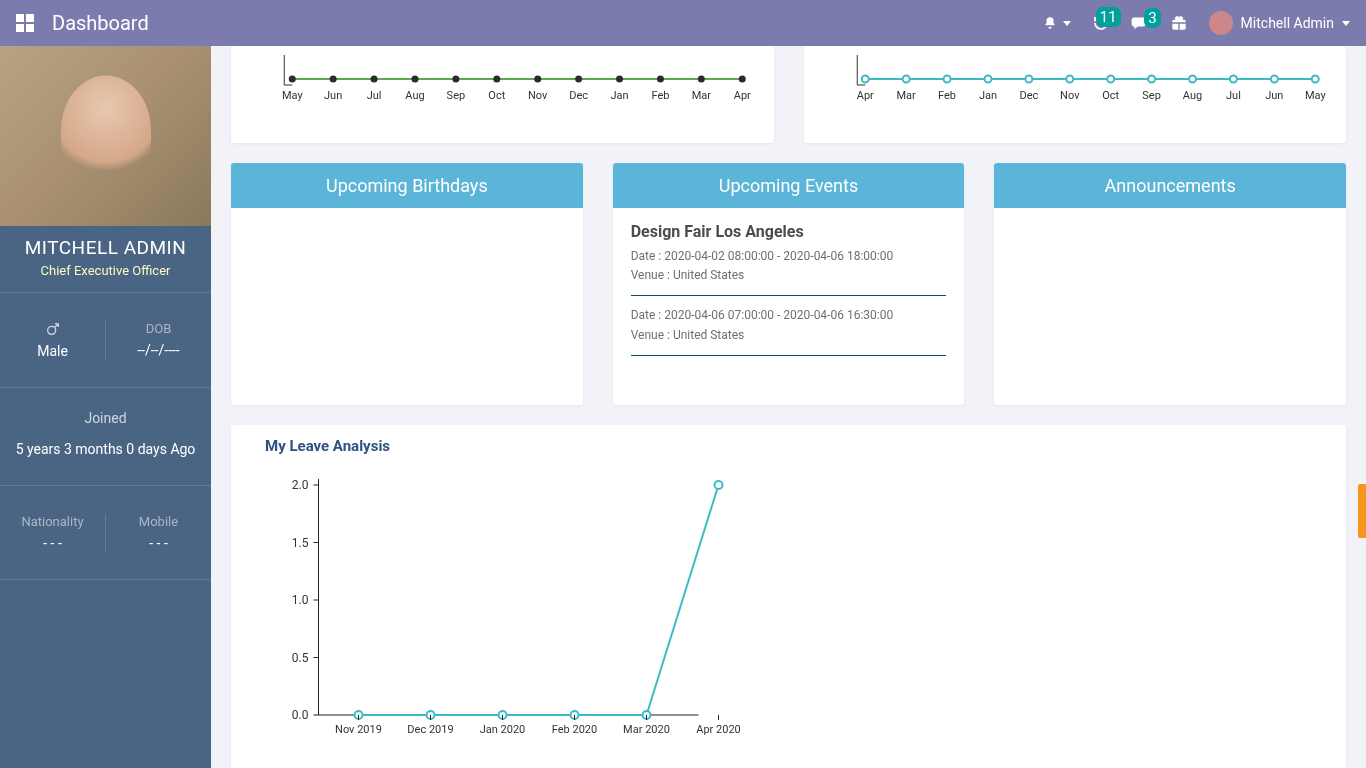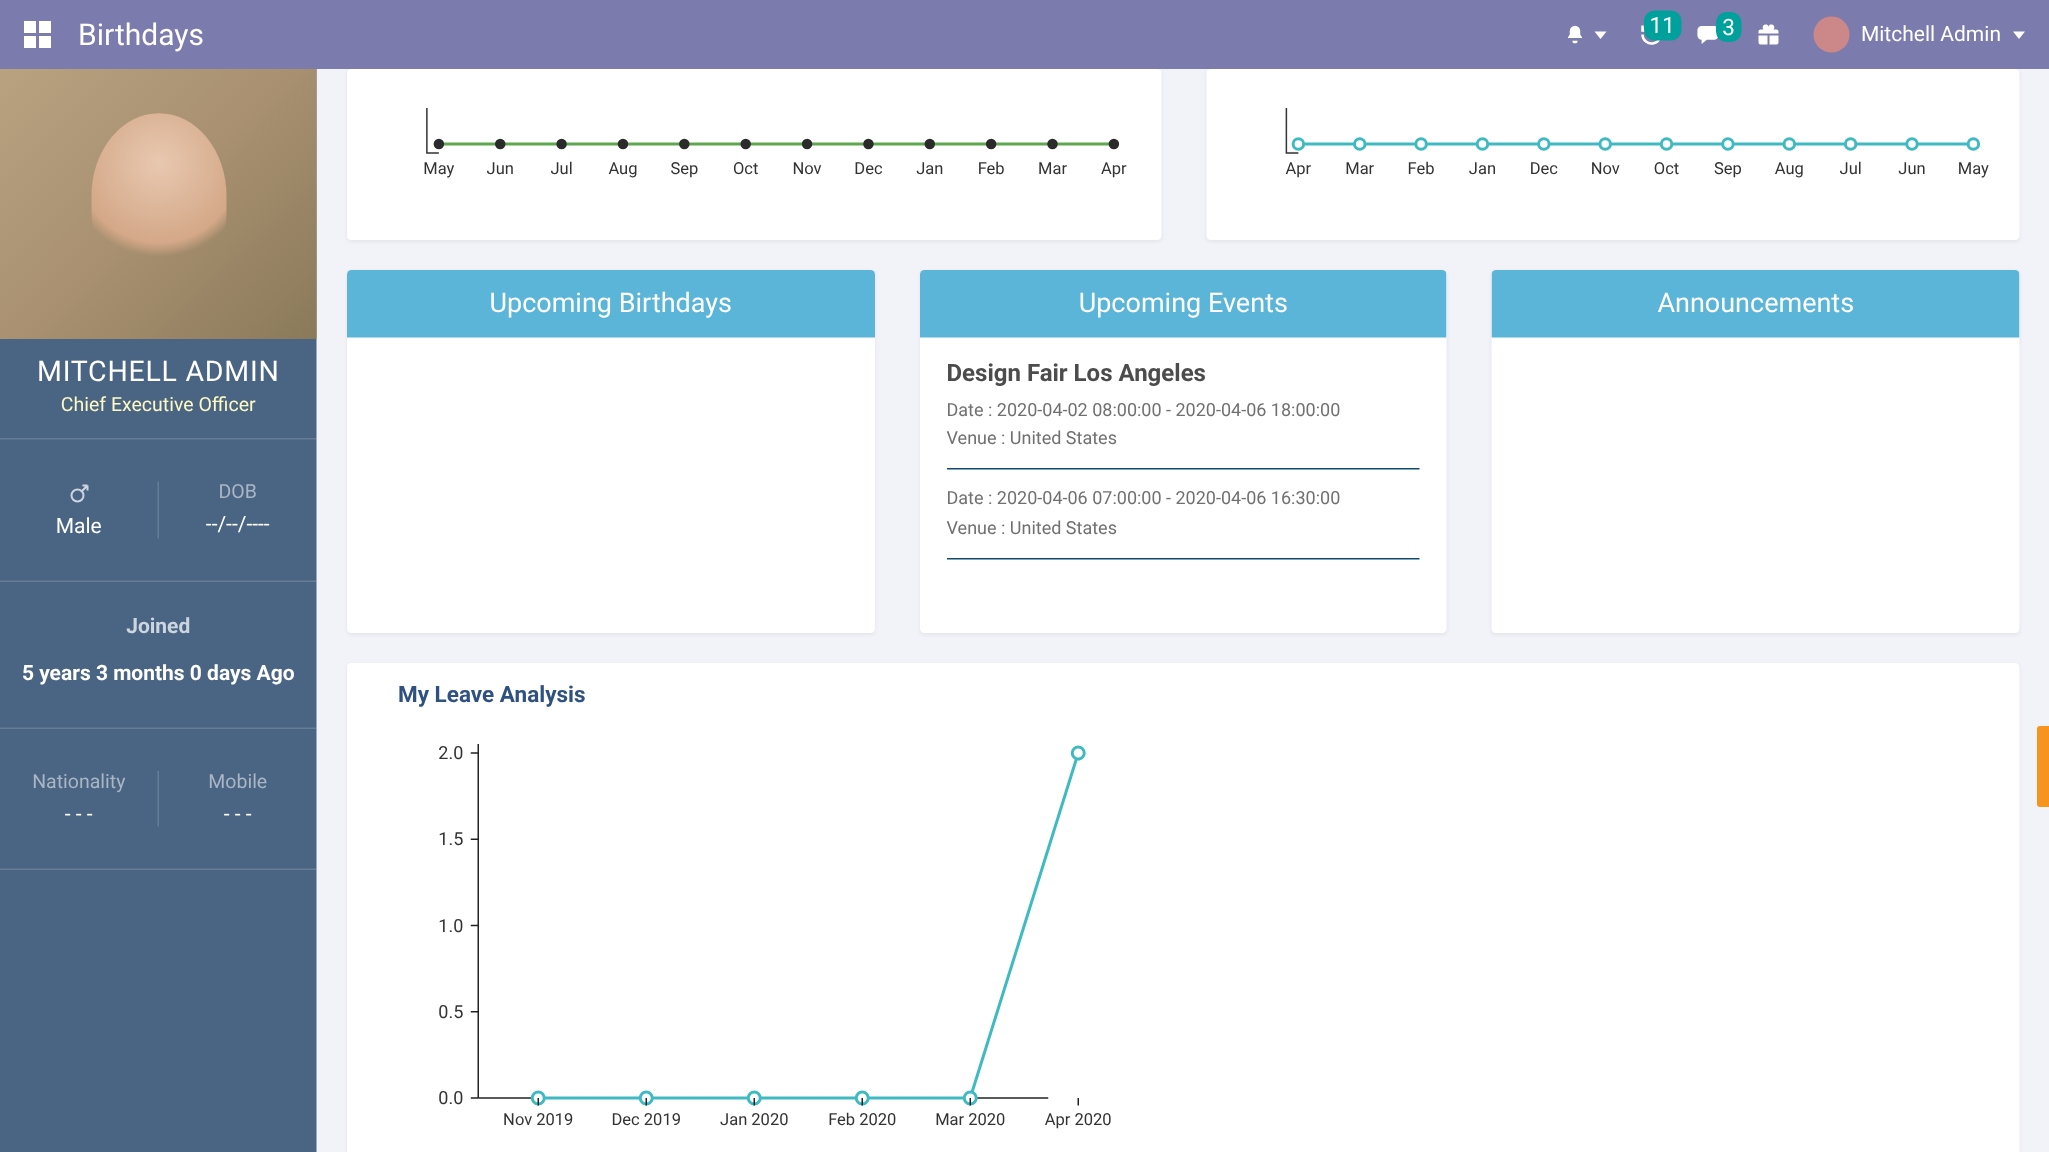--- a/index.html
+++ b/index.html
@@ -91,36 +91,36 @@
 }
 .info-cell {
   flex: 1;
   text-align: center;
   border-right: 1px solid rgba(255,255,255,0.15);
 }
 .info-cell:last-child { border-right: none; }
 .info-label { font-size: 13px; color: #aab6c4; margin-bottom: 6px; }
 .info-value { font-size: 14px; color: #fff; }
 .male-icon { display: block; margin: 0 auto 6px; }
-.joined-block { text-align: center; padding: 22px 10px; border-bottom: 1px solid rgba(255,255,255,0.15); font-weight: bold; }
+.joined-block { text-align: center; padding: 22px 10px; border-bottom: 1px solid rgba(255,255,255,0.15); }
 .joined-label { font-size: 14px; color: #cdd6e0; margin-bottom: 10px; }
 .joined-value { font-size: 14px; color: #fff; line-height: 1.9; }
 
 
 .main {
   flex: 1;
   padding: 0 20px 20px;
   overflow-y: auto;
 }
 .mini-charts-row { display: flex; gap: 30px; margin-bottom: 20px; }
 .mini-chart-card {
   flex: 1;
   background: #fff;
   border-radius: 3px;
-  padding: 26px 20px 24px;
+  padding: 9px 20px 24px;
   box-shadow: 0 1px 3px rgba(0,0,0,0.06);
   position: relative;
   text-align: center;
 }
 
 .cards-row { display: flex; gap: 30px; margin-bottom: 20px; }
 .card {
   flex: 1;
   background: #fff;
   border-radius: 3px;
@@ -165,21 +165,21 @@
 </head>
 <body>
 
 <div class="topbar">
   <svg class="apps-icon" viewBox="0 0 18 18" fill="#fff">
     <rect x="0" y="0" width="8" height="8"></rect>
       <rect x="10" y="0" width="8" height="8"></rect>
     <rect x="0" y="10" width="8" height="8"></rect>
       <rect x="10" y="10" width="8" height="8"></rect>
   </svg>
-  <div class="brand">Birthdays</div>
+  <div class="brand">Dashboard</div>
   <div class="top-actions">
     <div class="top-action">
       <svg width="14" height="14" viewBox="0 0 24 24" fill="#fff">
           <path d="M12 2a6 6 0 0 0-6 6v4l-2 3v1h16v-1l-2-3V8a6 6 0 0 0-6-6zm0 20a3 3 0 0 0 3-3H9a3 3 0 0 0 3 3z"></path>
         </svg>
       <span class="caret-down"></span>
     </div>
     <div class="top-action">
       <svg width="16" height="16" viewBox="0 0 24 24" fill="none" stroke="#fff" stroke-width="2.5">
           <path d="M3 12a9 9 0 1 0 3-6.7L3 8"></path>

